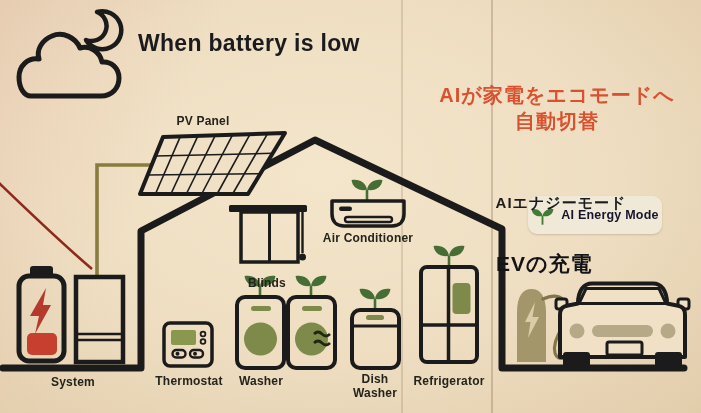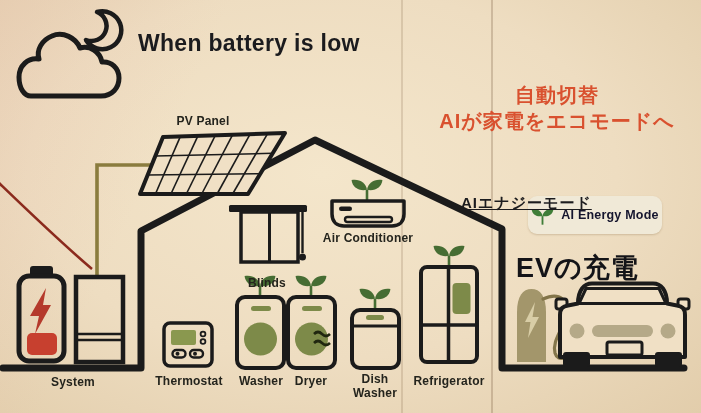--- a/index.html
+++ b/index.html
@@ -24,25 +24,25 @@
     font-weight:bold;font-size:20px;line-height:26px;letter-spacing:1px;
   }
   #badge{
     position:absolute;left:528px;top:152px;width:134px;height:38px;border-radius:9px;
     display:flex;align-items:center;justify-content:center;gap:7px;
     box-shadow:0 1px 2px rgba(120,90,50,.25);
     margin-top:44px;
   }
   #badge .badge-label{font-weight:bold;font-size:12.5px;color:#15152e;letter-spacing:.2px;}
   #badge-caption{
-    position:absolute;left:461px;top:194px;width:200px;
-    font-weight:bold;font-size:15px;color:#1c1c1e;letter-spacing:1px;text-decoration:underline;
+    position:absolute;left:461px;top:194px;width:200px;text-align:center;
+    font-weight:bold;font-size:15px;color:#1c1c1e;letter-spacing:1px;
   }
   #ev-label{
-    position:absolute;left:516px;top:250px;font-weight:bold;font-size:27px;
+    position:absolute;left:496px;top:250px;font-weight:bold;font-size:21px;
     color:#141418;letter-spacing:1px;
   }
   svg{position:absolute;left:0;top:0;}
 </style>
 </head>
 <body>
 
 <div id="stage">
 
   <div class="crease" style="left:401px;background:rgba(100,70,40,.16)"></div>
@@ -172,22 +172,22 @@
       <rect x="592" y="325" width="61" height="12" rx="6" fill="#b5a988"></rect>
       <rect x="607" y="342" width="35" height="13" rx="2" fill="none" stroke="#1b1b1b" stroke-width="3"></rect>
       <rect x="563" y="352" width="27" height="15" rx="3" fill="#1b1b1b"></rect>
       <rect x="655" y="352" width="27" height="15" rx="3" fill="#1b1b1b"></rect>
     </g>
   </svg>
 
   <div id="title">When battery is low</div>
 
   <div id="jp-headline" style="color:#d9512f">
+    <div>AIが家電をエコモードへ</div>
     <div>自動切替</div>
-    <div>AIが家電をエコモードへ</div>
   </div>
 
   <div id="badge" style="background:#f0e9d7">
     <svg width="23" height="19" viewBox="0 0 40 32" style="position:static">
       <g style="color:#3f7d37">
         <path d="M20,32 C20,26 20,22 20,17" stroke="currentColor" stroke-width="3.2" fill="none"></path>
         <path d="M20,17 C10,19 2,14 1,5 C10,3 19,8 20,17 Z" fill="currentColor"></path>
         <path d="M20,17 C21,8 30,3 39,5 C38,14 30,19 20,17 Z" fill="currentColor"></path>
       </g>
     </svg>
@@ -198,20 +198,19 @@
   <div id="ev-label">EVの充電</div>
 
   <div class="lbl" style="left:153px;top:114px;width:100px">PV Panel</div>
   <div class="lbl" style="left:217px;top:276px;width:100px">Blinds</div>
   <div class="lbl" style="left:313px;top:231px;width:110px">Air Conditioner</div>
   <div class="lbl" style="left:8px;top:375px;width:130px">
     <div>System</div>
   </div>
   <div class="lbl" style="left:139px;top:374px;width:100px">Thermostat</div>
   <div class="lbl" style="left:211px;top:374px;width:100px">Washer</div>
-  <div class="lbl" style="left:261px;top:374px;width:100px">Dryer</div>
   <div class="lbl" style="left:325px;top:372px;width:100px">
     <div>Dish</div>
     <div>Washer</div>
   </div>
   <div class="lbl" style="left:399px;top:374px;width:100px">Refrigerator</div>
 
 </div>
 
 </body></html>

